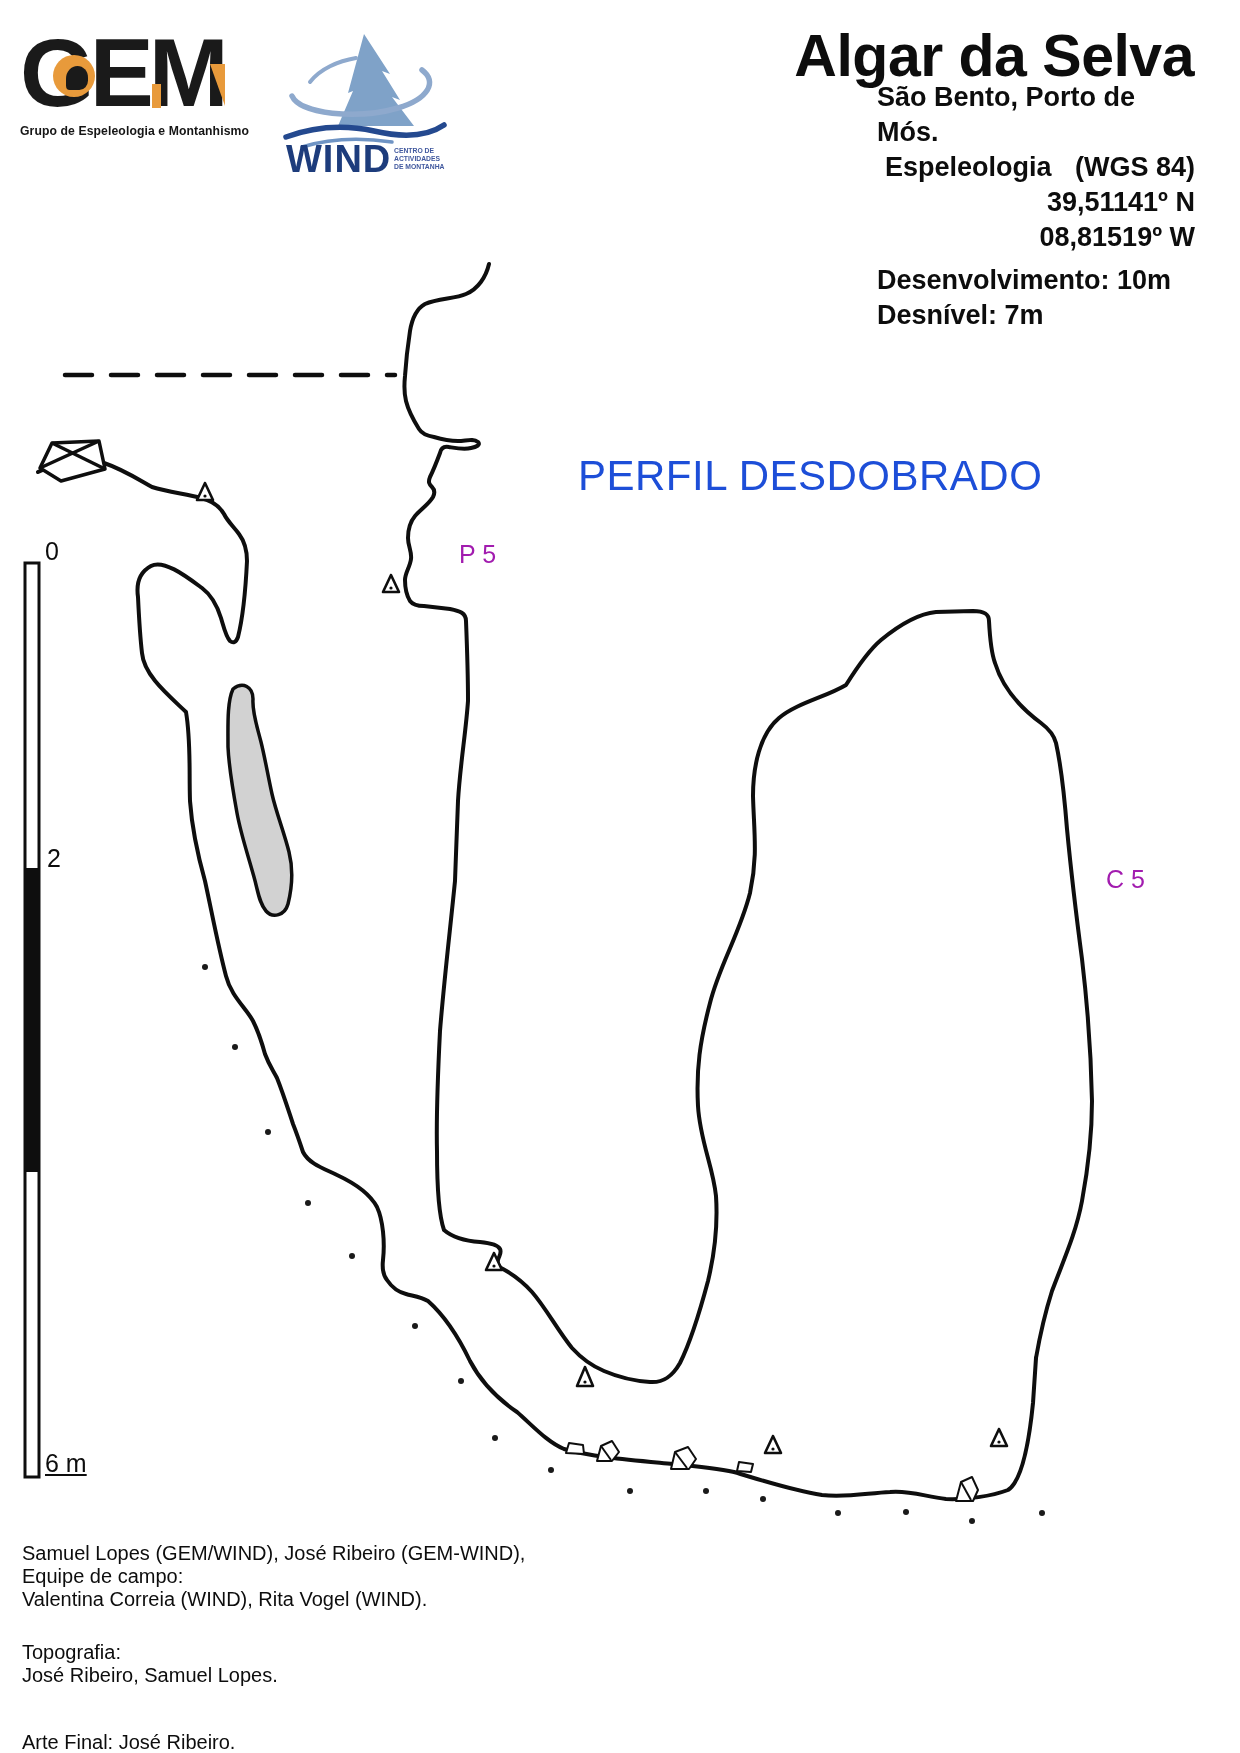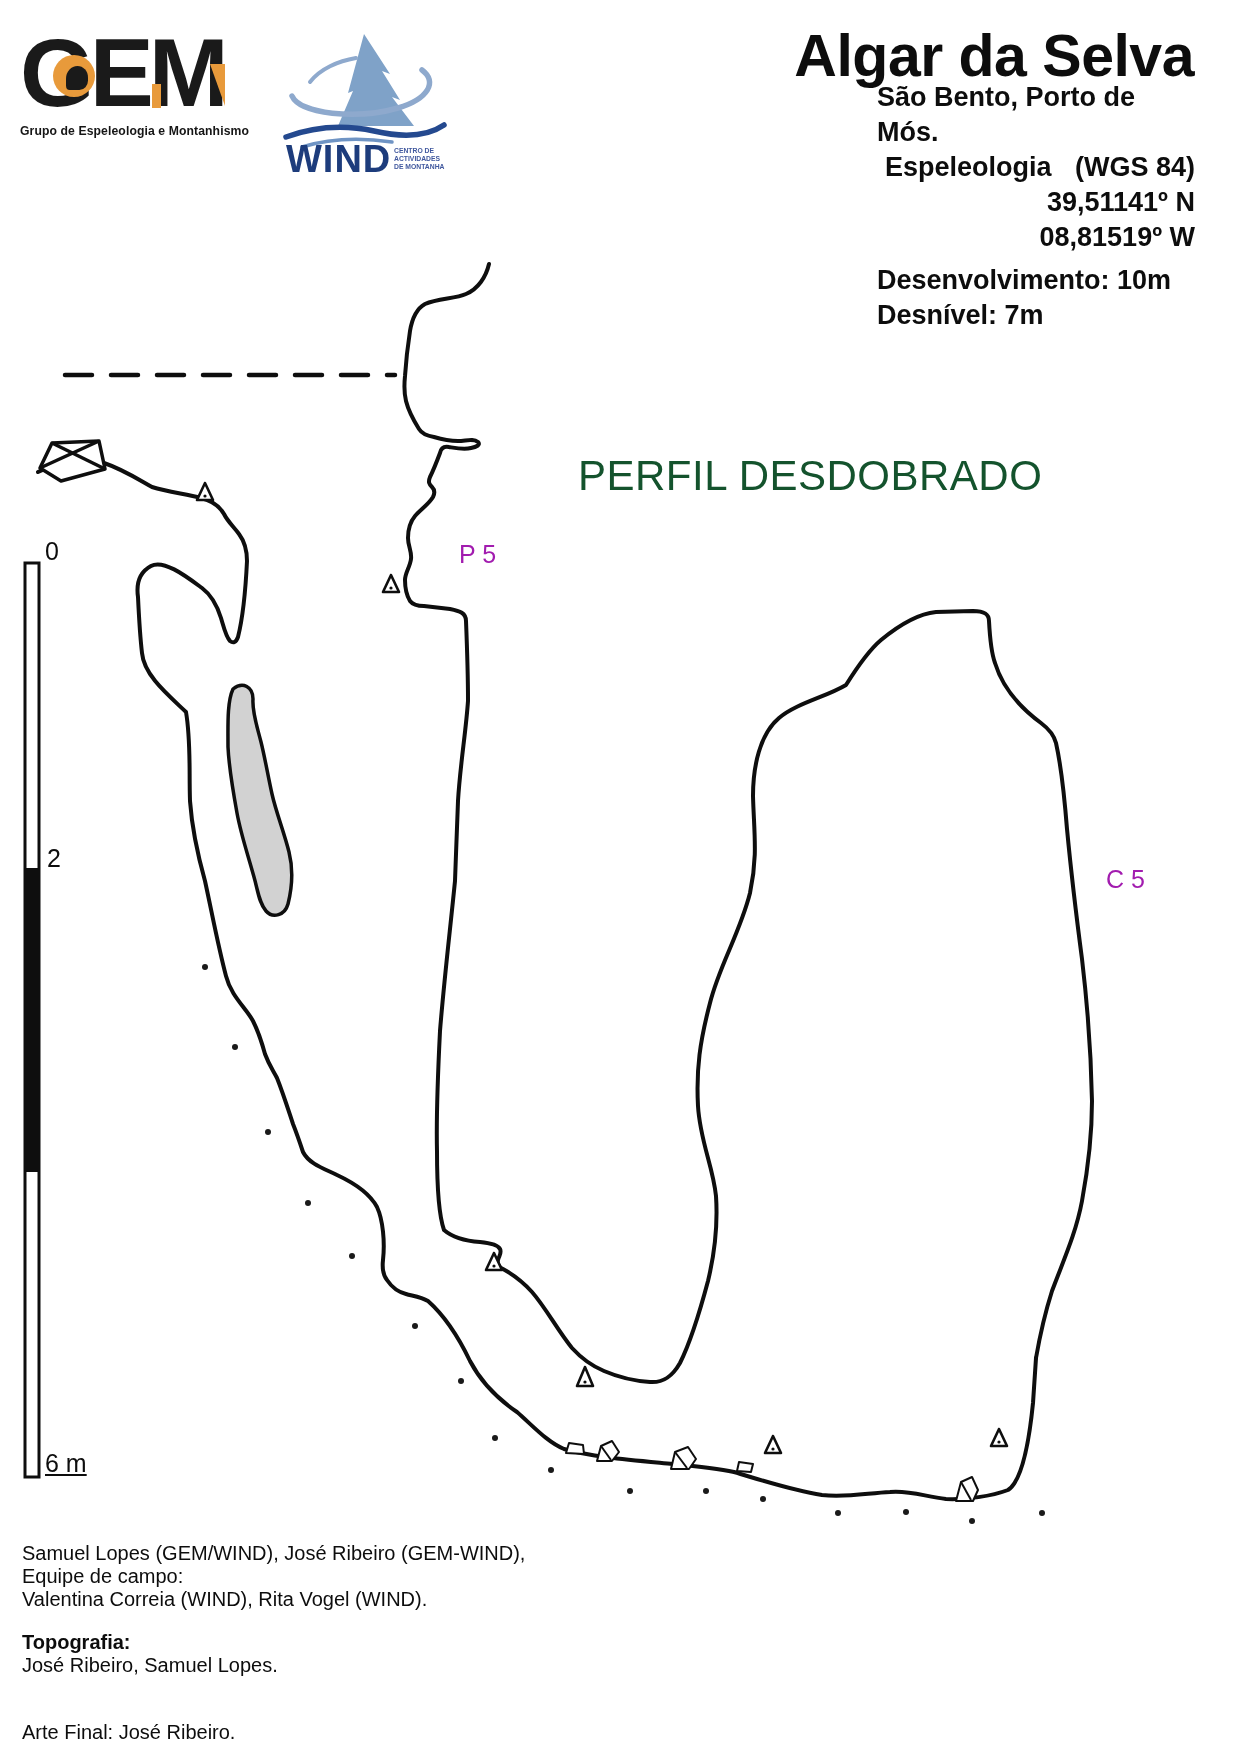--- a/index.html
+++ b/index.html
@@ -23,32 +23,32 @@
 
   .title-block{right:46px;top:24px;text-align:right;}
   .doc-title{font-size:59px;font-weight:bold;letter-spacing:-0.5px;line-height:1.1;color:#0d0d0d;}
   .info-block{left:877px;top:80px;width:318px;font-size:27px;font-weight:bold;line-height:35px;color:#0d0d0d;}
   .info-row{display:flex;justify-content:space-between;}
   .info-row .lead{padding-left:8px;}
   .right-line{text-align:right;}
   .dev-line{margin-top:8px;}
 
   
-  .view-label{left:578px;top:452px;font-size:42px;letter-spacing:0.5px;color:#14532d;}
+  .view-label{left:578px;top:452px;font-size:42px;letter-spacing:0.5px;color:#1d4ed8;}
   .station-label{font-size:25px;color:#a21caf;}
   .p5{left:459px;top:540px;}
   .c5{left:1106px;top:865px;}
   .scale-label{font-size:25px;color:#0d0d0d;}
   .s0{left:45px;top:537px;}
   .s2{left:47px;top:844px;}
   .s6{left:45px;top:1449px;text-decoration:underline;}
 
   
   .credits{left:22px;top:1542px;font-size:20px;line-height:23px;color:#0d0d0d;}
-  .credits .gap-md{margin-top:20px;font-weight:bold;}
+  .credits .gap-md{margin-top:30px;}
   .credits .gap-sm{margin-top:44px;}
 </style>
 </head>
 <body>
 
 <div class="page">
 
   <svg class="abs" style="left:0;top:0;" width="1240" height="1753" viewBox="0 0 1240 1753">
     <g fill="none" stroke="#0e0e0e" stroke-width="4" stroke-linecap="round" stroke-linejoin="round">
 

